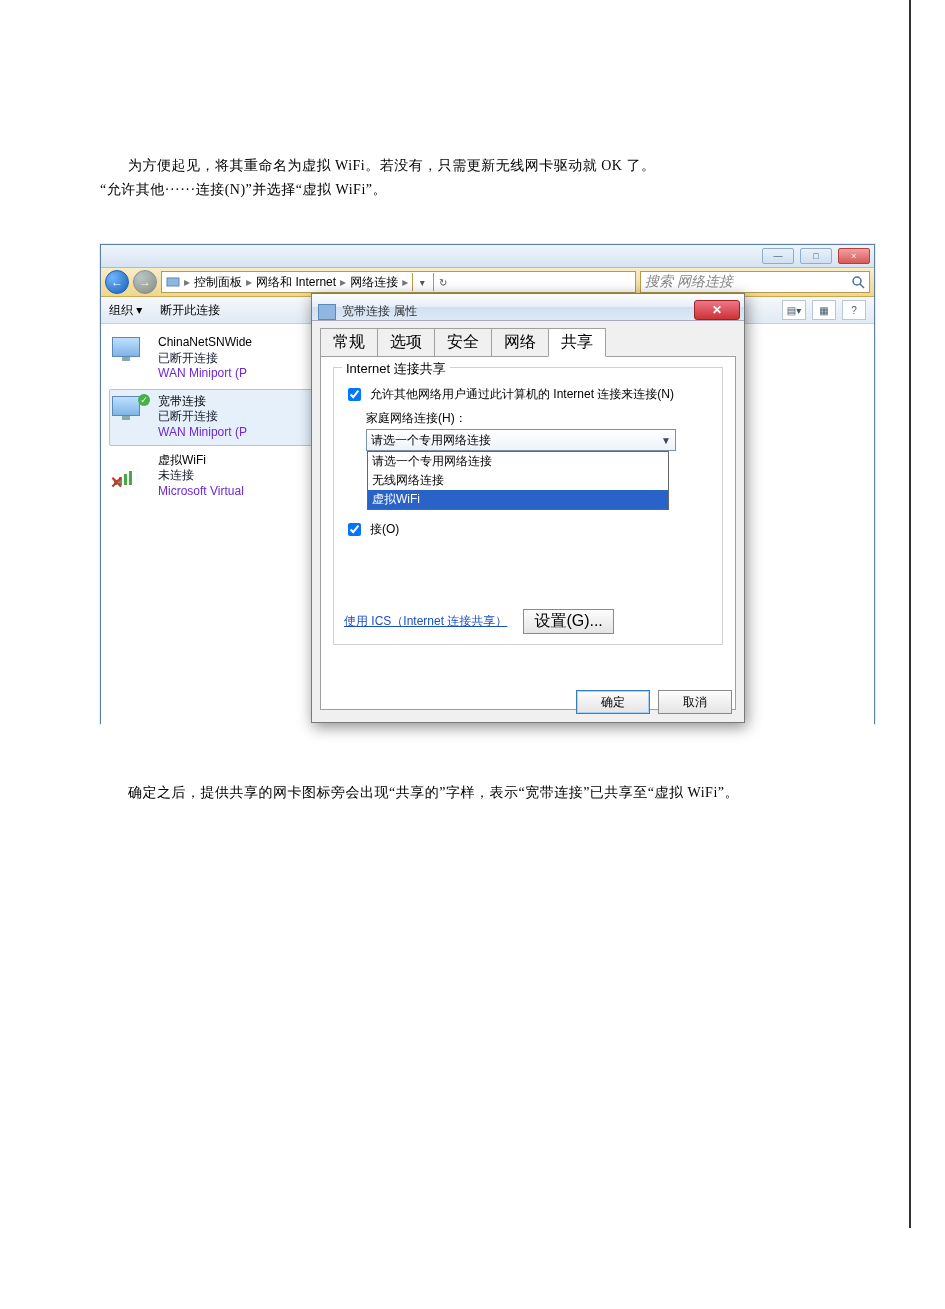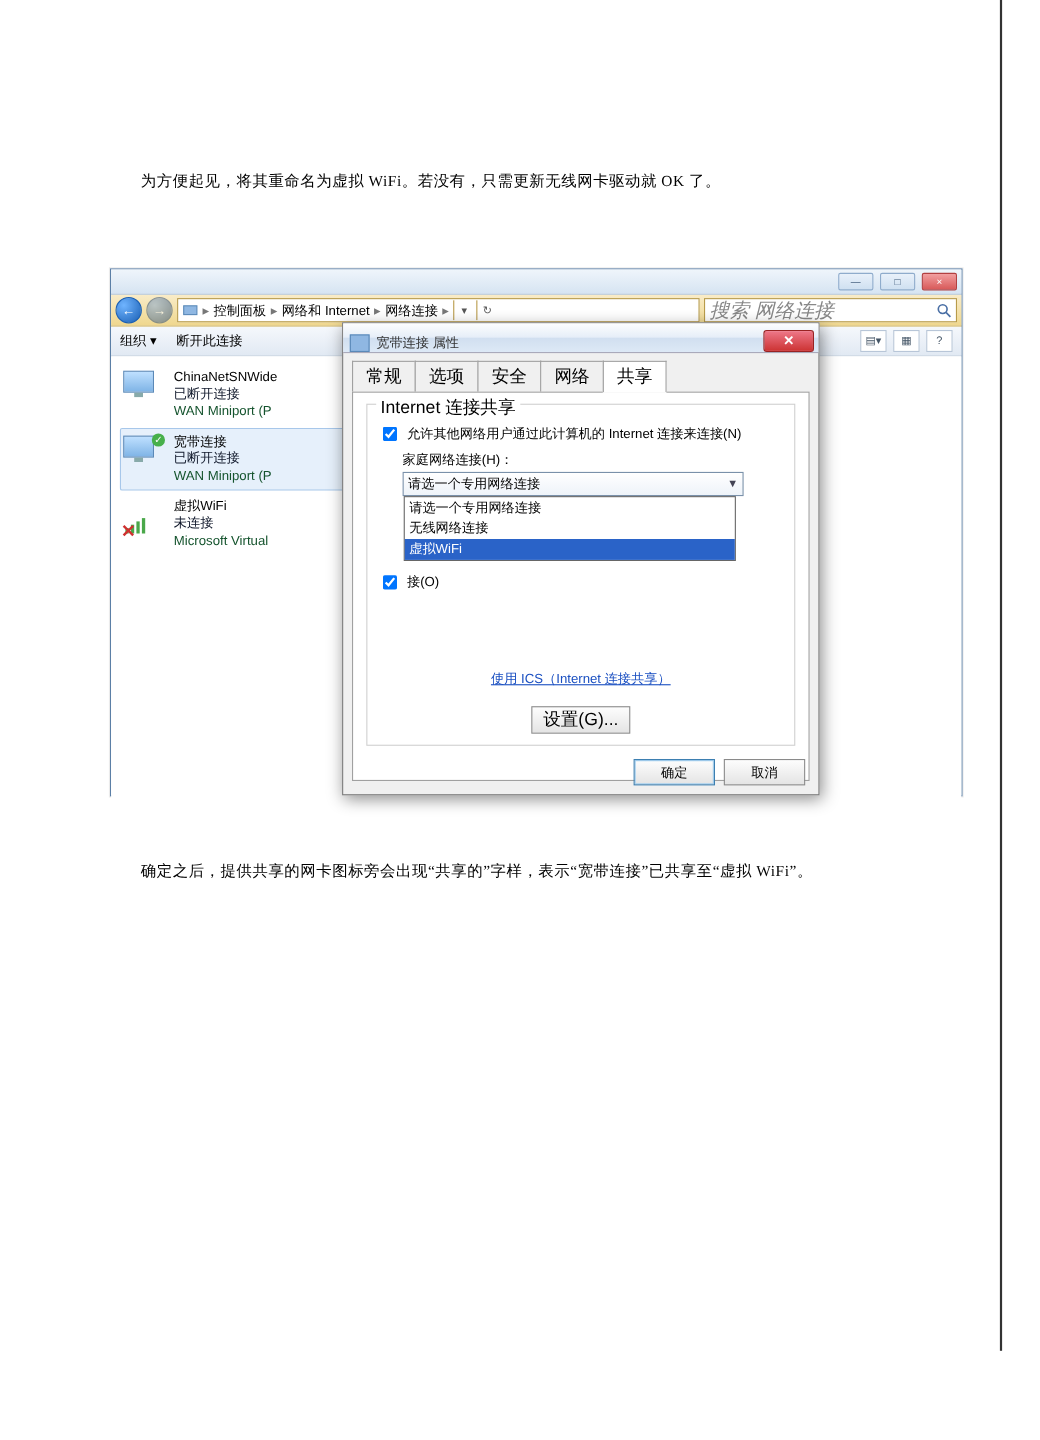--- a/index.html
+++ b/index.html
@@ -123,21 +123,21 @@
     border-left: 1px solid #b89b4a;
     display: flex; align-items: center; justify-content: center;
     font-size: 10px; color: #555;
   }
   .searchbox {
     width: 220px; height: 20px;
     background: #fff;
     border: 1px solid #b89b4a;
     display: flex; align-items: center;
     padding: 0 4px;
-    font-size: 18px;
+    font-size: 14px;
     color: #888;
     font-style: italic;
     justify-content: flex-end;
   }
   .searchbox .sicon {
     width: 14px; height: 14px; margin-left: auto;
     color: #4a6fa5;
   }
 
   .toolbar {
@@ -216,21 +216,21 @@
   .neticon .bars span {
     width: 3px; background: #4aa84a;
   }
   .neticon .bars span:nth-child(1){height:5px}
   .neticon .bars span:nth-child(2){height:8px}
   .neticon .bars span:nth-child(3){height:11px}
   .neticon .bars span:nth-child(4){height:14px}
   .netinfo { font-size: 12px; line-height: 1.3; min-width: 0; }
   .netinfo .name { color: #000; white-space: nowrap; overflow: hidden; text-overflow: clip; }
   .netinfo .status { color: #0f172a; }
-  .netinfo .adapter { color: #14532d; white-space: nowrap; overflow: hidden; }
+  .netinfo .adapter { color: #6d28d9; white-space: nowrap; overflow: hidden; }
 
   
   .propdlg {
     position: absolute;
     left: 210px;
     top: 48px;
     width: 432px;
     height: 428px;
     background: #f0f0f0;
     border: 1px solid #7a7a7a;
@@ -295,21 +295,21 @@
   .groupbox {
     border: 1px solid #d0d0d0;
     padding: 12px 10px 10px 10px;
     position: relative;
   }
   .groupbox .legend {
     position: absolute;
     top: -8px; left: 8px;
     background: #fff;
     padding: 0 4px;
-    font-size: 16px;
+    font-size: 13px;
   }
   .chkline {
     display: flex;
     align-items: flex-start;
     gap: 6px;
     margin: 6px 0;
     line-height: 1.4;
   }
   .chkline input { margin-top: 2px; }
   .dropdown-wrap { margin-left: 22px; margin-top: 4px; position: relative; }
@@ -336,21 +336,20 @@
     border: 1px solid #666;
     z-index: 5;
     font-size: 12px;
   }
   .droplist .opt { padding: 1px 4px; }
   .droplist .opt.hi { background: #2a63c8; color: #fff; }
   .under-drop {
     margin-top: 70px;
     display: flex; align-items: center;
     gap: 16px;
-    flex-direction: column;
   }
   .linktxt { color: #1a4fc1; text-decoration: underline; cursor: pointer; }
   .smallbtn {
     padding: 1px 10px;
     border: 1px solid #8a8a8a;
     background: linear-gradient(#fdfdfd,#e4e4e4);
     font-size: 16px;
   }
   .dlgbuttons {
     position: absolute;
@@ -373,20 +372,21 @@
   svg { display: block; }
 </style>
 </head>
 <body>
 
 <div class="page">
   <div class="right-edge"></div>
 
   <div class="doctext">
     <p class="indent">为方便起见，将其重命名为虚拟 WiFi。若没有，只需更新无线网卡驱动就 OK 了。</p>
+    <p>“允许其他······连接(N)”并选择“虚拟 WiFi”。</p>
   </div>
 
   <div class="explorer">
 
     <div class="titlebar">
       <div class="winbtn">—</div>
       <div class="winbtn">□</div>
       <div class="winbtn close">×</div>
     </div>
 

